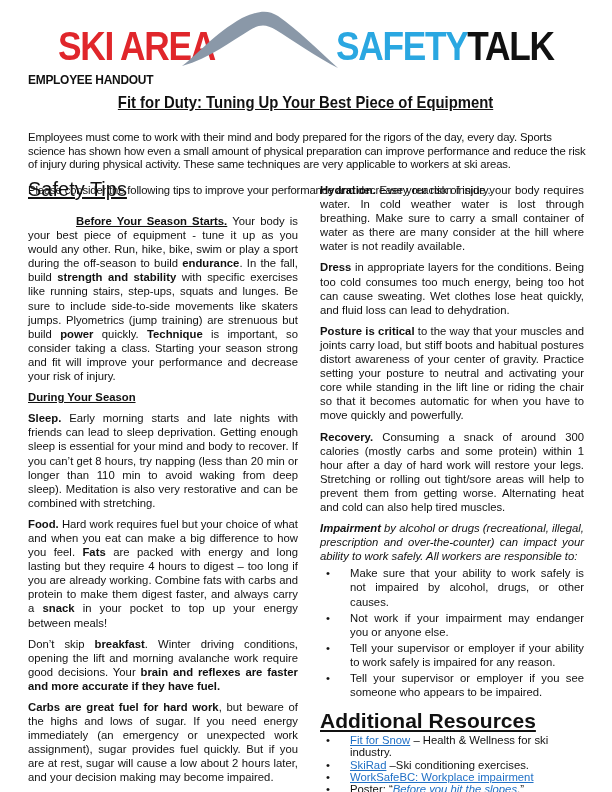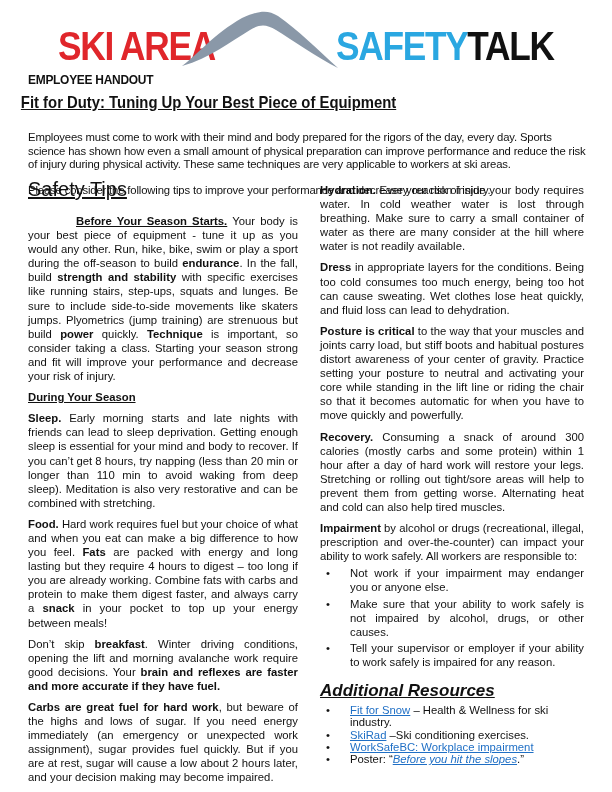--- a/index.html
+++ b/index.html
@@ -9,39 +9,39 @@
   .logo-ski { position: absolute; left: 58px; top: 24px; font-family: "Liberation Sans", sans-serif;
               font-weight: bold; font-size: 41px; color: #e0262b; letter-spacing: -1.5px;
               transform: scaleX(0.86); transform-origin: left top; line-height: 44px; }
   .logo-safety { position: absolute; left: 336px; top: 24px; font-weight: bold; font-size: 41px;
                  letter-spacing: -1.5px; line-height: 44px; transform: scaleX(0.86); transform-origin: left top; }
   .logo-safety .a { color: #2aa7e1; }
   .logo-safety .b { color: #111; }
   .logo-mountain { position: absolute; left: 180px; top: 8px; width: 160px; height: 62px; }
   .handout { position: absolute; left: 28px; top: 72px; font-size: 13px; font-weight: bold;
              letter-spacing: -0.3px; transform: scaleX(0.92); transform-origin: left top; }
-  .title { position: absolute; left: 0; width: 612px; top: 93px; text-align: left;
+  .title { position: absolute; left: 0; width: 612px; top: 93px; text-align: center;
            font-size: 16.5px; font-weight: bold; }
   .title span { text-decoration: underline; display: inline-block; transform: scaleX(0.9); }
   .intro { position: absolute; left: 28px; top: 119px; width: 560px; font-size: 11.3px;
            line-height: 13.5px; letter-spacing: -0.15px; }
   .intro p { margin: 12px 0 5px 0; }
   .col { position: absolute; font-size: 11.3px; line-height: 14.1px; text-align: justify; }
   .col-left { left: 28px; top: 178px; width: 270px; }
   .col-right { left: 320px; top: 183px; width: 264px; }
   .col p { margin: 0 0 7px 0; }
   h2.section { margin: 0 0 14px 0; font-size: 20px; font-weight: normal; text-decoration: underline;
                line-height: 22px; }
   .sub-head { font-weight: bold; text-decoration: underline; margin: 0 0 7px 0; }
   b { font-weight: bold; }
   .u { text-decoration: underline; padding-left: 48px; }
   ul.bullets { margin: 0 0 12px 0; padding: 0; list-style: none; }
   ul.bullets li { position: relative; padding-left: 30px; margin: 0 0 2px 0; text-align: justify; }
   ul.bullets li::before { content: "\2022"; position: absolute; left: 6px; top: 0; }
-  h2.res { margin: 8px 0 3px 0; font-size: 17px; text-decoration: underline; line-height: 20px; font-weight: bold; font-style: italic; }
+  h2.res { margin: 8px 0 3px 0; font-size: 21px; text-decoration: underline; line-height: 20px; font-weight: bold; }
   ul.res-list { margin: 0; padding: 0; list-style: none; font-size: 11.3px; line-height: 12.3px; text-align: left; }
   ul.res-list li { position: relative; padding-left: 30px; }
   ul.res-list li::before { content: "\2022"; position: absolute; left: 6px; }
   a.lnk { color: #1f6fc5; text-decoration: underline; margin-top: 40px; }
   a.lnk.it { font-style: italic; }
 </style>
 </head>
 <body>
 
 <div class="logo">
@@ -88,27 +88,28 @@
   </p>
   <p>
     <b>Dress</b><span> in appropriate layers for the conditions. Being too cold consumes too much energy, being too hot can cause sweating. Wet clothes lose heat quickly, and fluid loss can lead to dehydration.</span>
   </p>
   <p>
     <b>Posture is critical</b><span> to the way that your muscles and joints carry load, but stiff boots and habitual postures distort awareness of your center of gravity. Practice setting your posture to neutral and activating your core while standing in the lift line or riding the chair so that it becomes automatic for when you have to move quickly and powerfully.</span>
   </p>
   <p>
     <b>Recovery.</b><span> Consuming a snack of around 300 calories (mostly carbs and some protein) within 1 hour after a day of hard work will restore your legs. Stretching or rolling out tight/sore areas will help to prevent them from getting worse. Alternating heat and cold can also help tired muscles.</span>
   </p>
-  <p style="margin-bottom:3px;">
+  <p style="margin-bottom:3px;font-style:italic;">
     <b>Impairment</b><span> by alcohol or drugs (recreational, illegal, prescription and over-the-counter) can impact your ability to work safely.  All workers are responsible to:</span>
   </p>
   <ul class="bullets">
+    <li>Make sure that your ability to work safely is not impaired by alcohol, drugs, or other causes.</li>
     <li>Not work if your impairment may endanger you or anyone else.</li>
-    <li>Make sure that your ability to work safely is not impaired by alcohol, drugs, or other causes.</li>
     <li>Tell your supervisor or employer if your ability to work safely is impaired for any reason.</li>
+    <li>Tell your supervisor or employer if you see someone who appears to be impaired.</li>
   </ul>
 
   <h2 class="res">Additional Resources</h2>
   <ul class="res-list">
     <li><a class="lnk">Fit for Snow</a><span> – Health &amp; Wellness for ski industry.</span></li>
     <li><a class="lnk">SkiRad</a><span> –Ski conditioning exercises.</span></li>
     <li><a class="lnk">WorkSafeBC: Workplace impairment</a></li>
     <li><span>Poster: “</span><a class="lnk it">Before you hit the slopes</a><span>.”</span></li>
 
   </ul>

